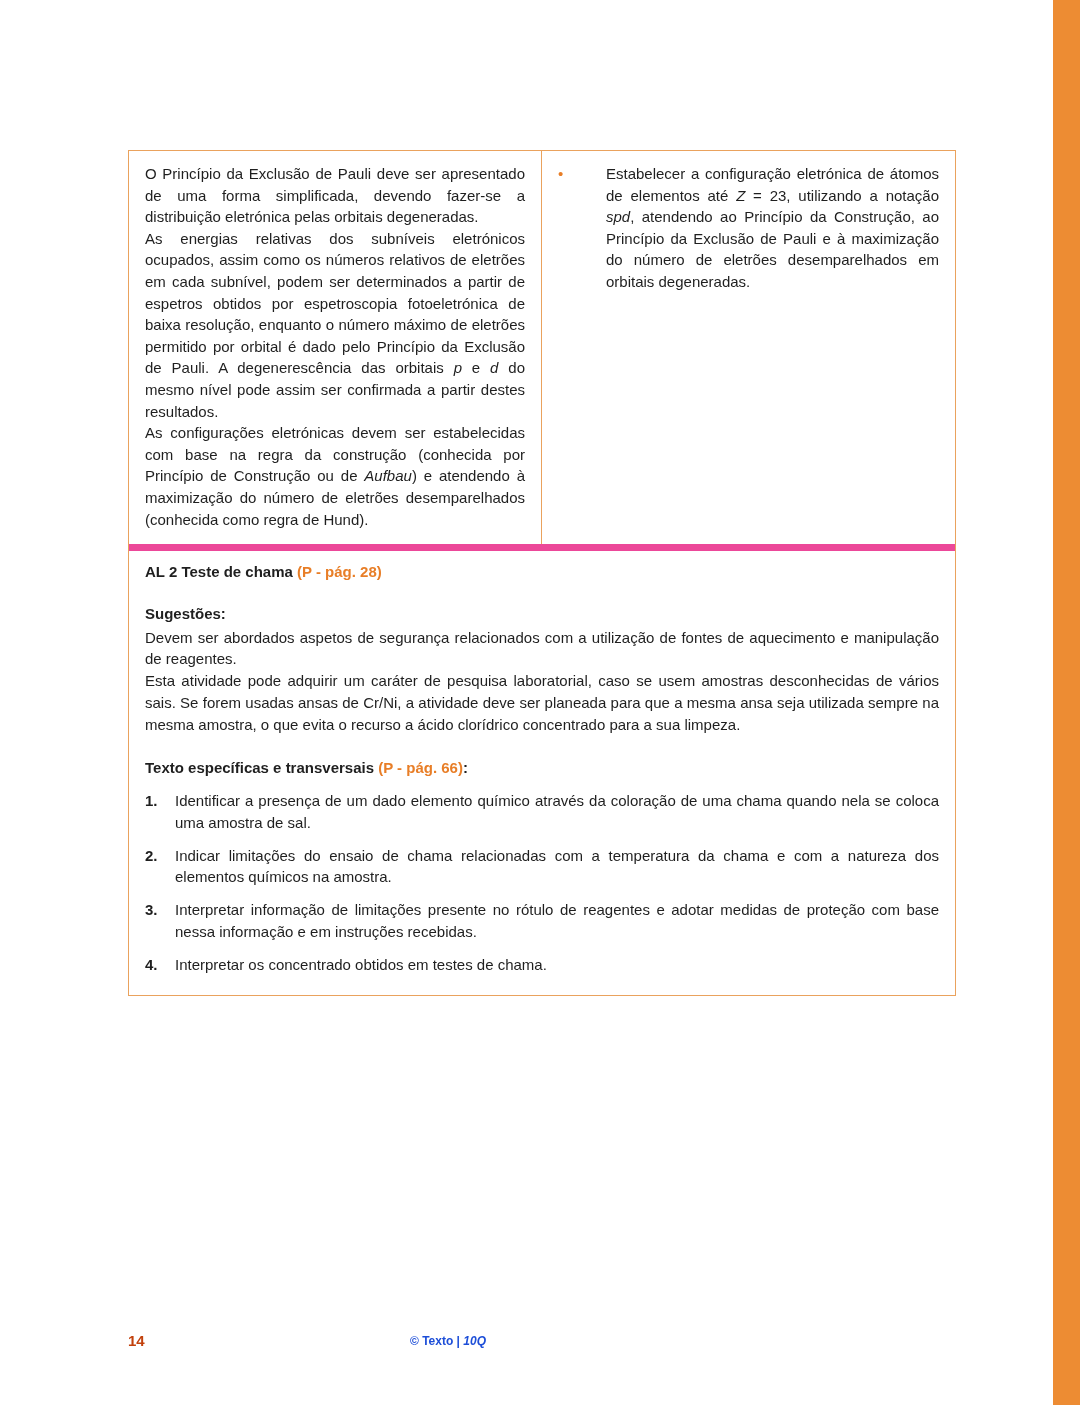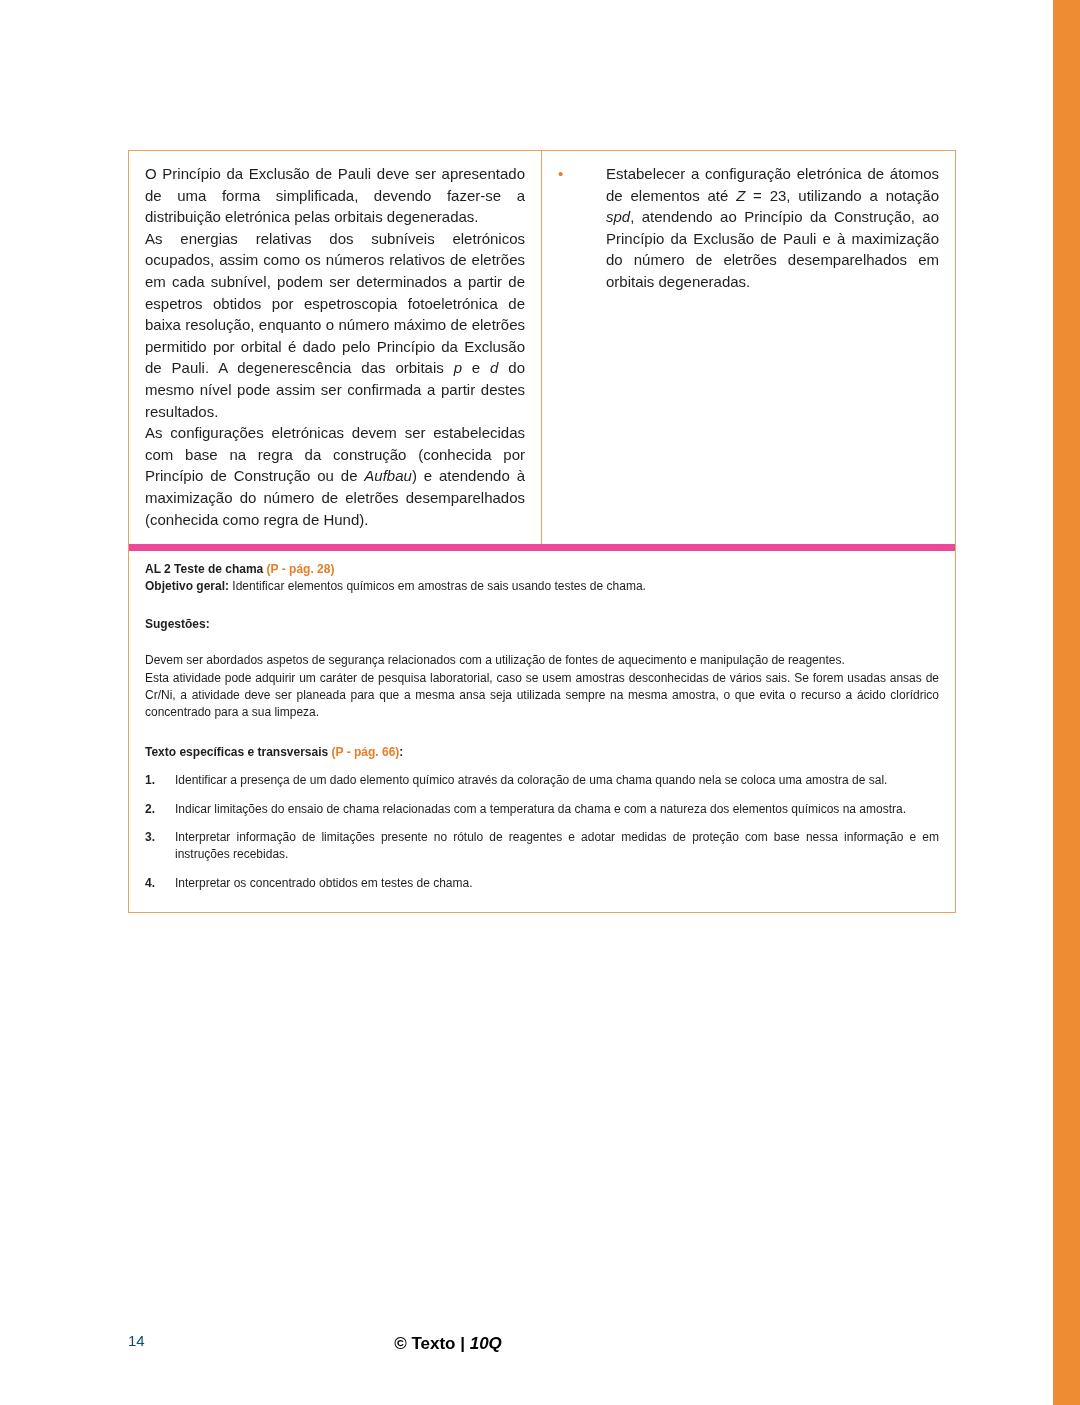--- a/index.html
+++ b/index.html
@@ -35,37 +35,37 @@
   .bold { font-weight: bold; }
   .orange { color: #E87E27; }
   .bullet-item { display: flex; }
   .bullet-marker {
     color: #E87E27; flex: 0 0 16px;
     font-size: 15px; line-height: 1.44;
   }
   .bullet-text { flex: 1; text-align: justify; margin-left: 32px; }
   .al-section {
     padding: 10px 16px 20px 16px;
-    font-size: 12px; line-height: 1.45;
+    font-size: 15px; line-height: 1.45;
   }
   .al-title { margin: 0; }
   .objetivo { margin: 0; }
-  .sugestoes-label { margin-top: 20px; margin-bottom: 19px; }
+  .sugestoes-label { margin-top: 20px; margin-bottom: 2px; }
   .sug-paragraphs { text-align: justify; }
   .metas-label { margin-top: 22px; }
   .meta-item { display: flex; margin-top: 11px; }
   .meta-num { flex: 0 0 30px; font-weight: bold; }
   .meta-text { flex: 1; text-align: justify; }
   .footer-page-number {
     position: absolute; left: 128px; top: 1332px;
-    font-size: 15px; font-weight: normal; color: #0c4a6e;
+    font-size: 15px; font-weight: bold; color: #c2410c;
   }
   .footer-center {
     position: absolute; left: 0; top: 1334px; width: 896px;
-    text-align: center; font-size: 17px; color: #000000;
+    text-align: center; font-size: 12px; color: #1d4ed8;
     font-weight: bold;
   }
   .footer-center .italic { font-style: italic; }
 </style>
 </head>
 <body>
 
 <div class="accent-sidebar"></div>
 
 <div class="content">
@@ -90,23 +90,20 @@
           <span class="bullet-text">
             <span>Estabelecer a configuração eletrónica de átomos de elementos até </span><span class="italic">Z</span><span> = 23, utilizando a notação </span><span class="italic">spd</span><span>, atendendo ao Princípio da Construção, ao Princípio da Exclusão de Pauli e à maximização do número de eletrões desemparelhados em orbitais degeneradas.</span>
           </span>
         </div>
       </div>
     </div>
 
     <div class="al-section">
       <p class="al-title">
         <span class="bold">AL 2 Teste de chama </span><span class="bold orange">(P - pág. 28)</span>
-      </p>
-      <p class="objetivo">
-        <span class="bold">Objetivo geral:</span><span> Identificar elementos químicos em amostras de sais usando testes de chama.</span>
       </p>
 
       <p class="bold sugestoes-label">Sugestões:</p>
 
       <div class="sug-paragraphs">
         <p>Devem ser abordados aspetos de segurança relacionados com a utilização de fontes de aquecimento e manipulação de reagentes.</p>
         <p>Esta atividade pode adquirir um caráter de pesquisa laboratorial, caso se usem amostras desconhecidas de vários sais. Se forem usadas ansas de Cr/Ni, a atividade deve ser planeada para que a mesma ansa seja utilizada sempre na mesma amostra, o que evita o recurso a ácido clorídrico concentrado para a sua limpeza.</p>
       </div>
 
       <p class="metas-label">

